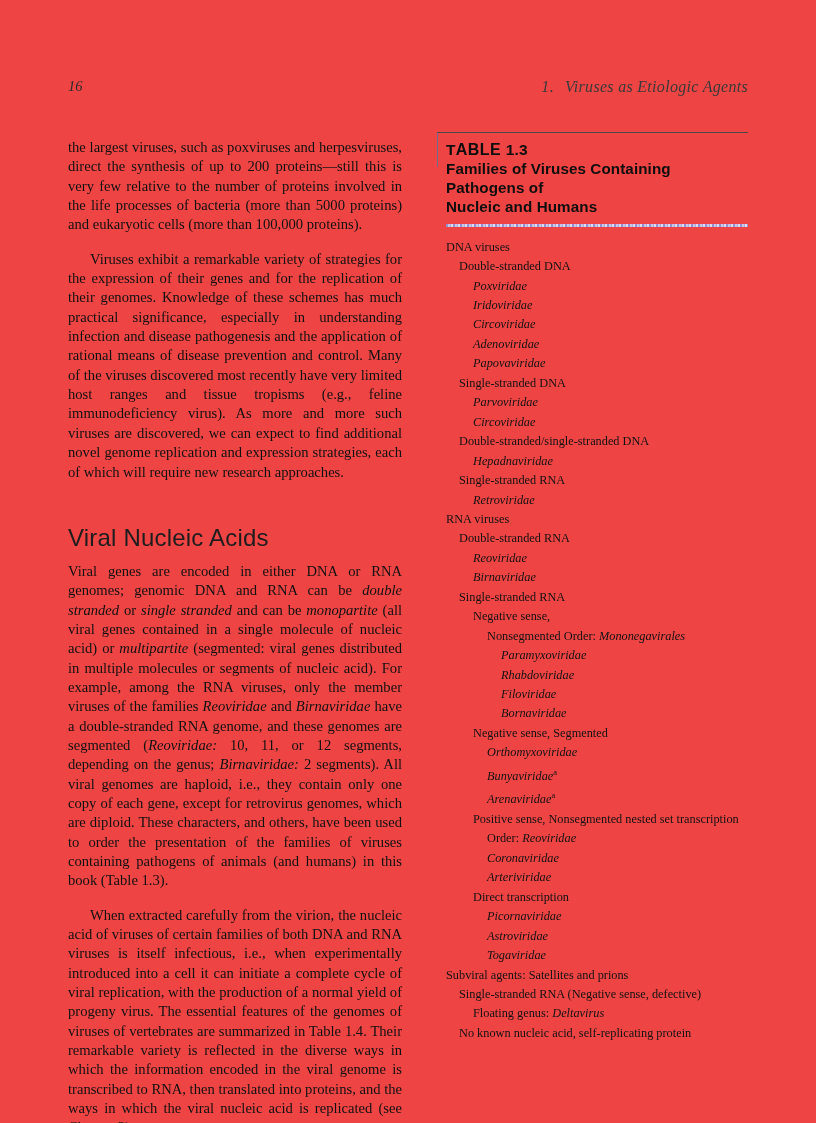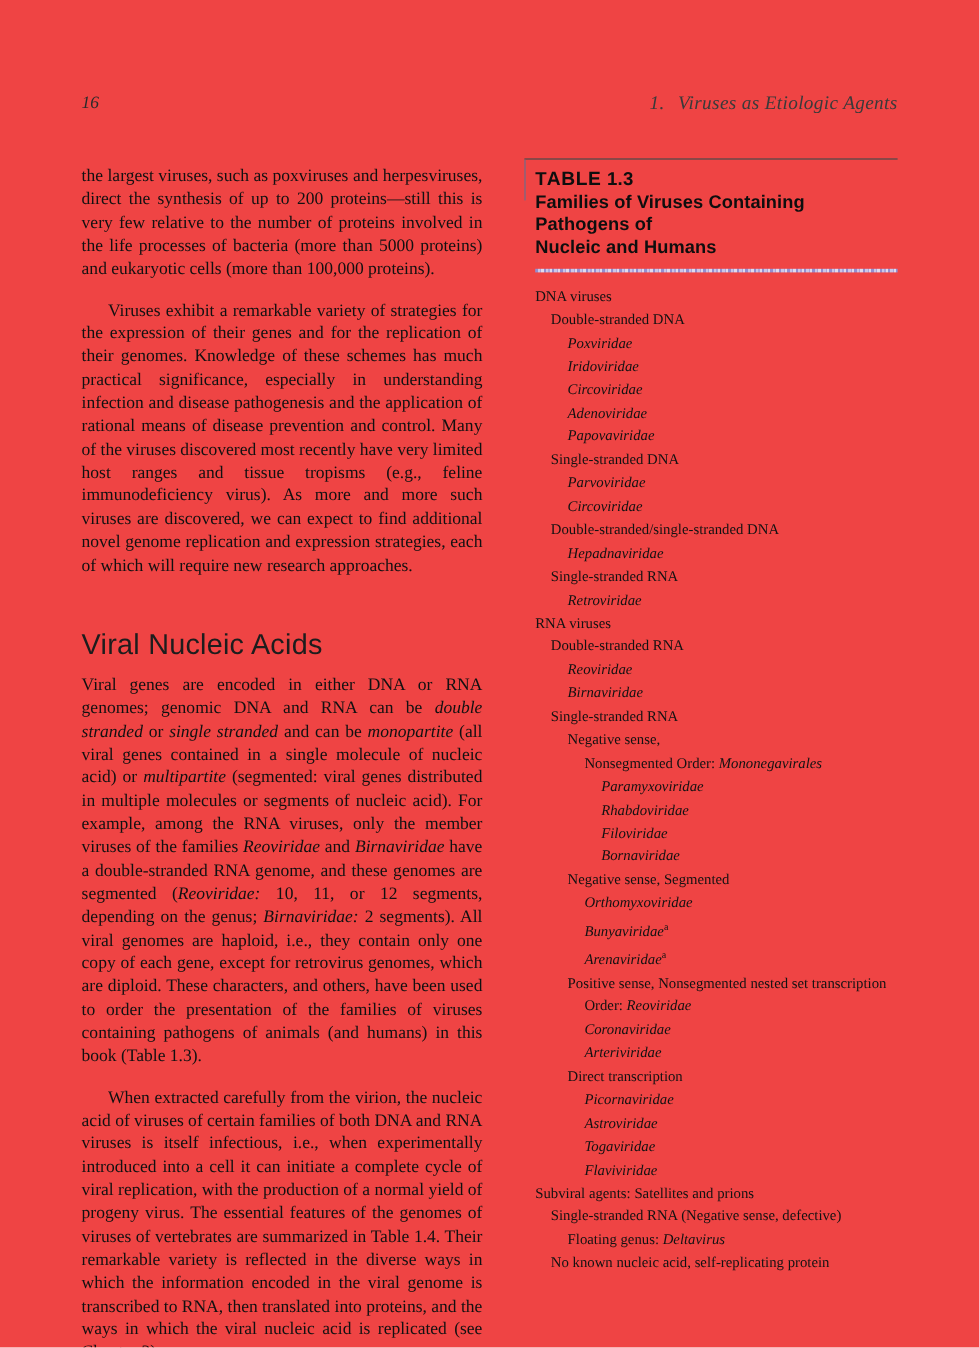--- a/index.html
+++ b/index.html
@@ -235,21 +235,20 @@
         <div class="trow lvl3 it">Bunyaviridae<sup class="fn">a</sup></div>
         <div class="trow lvl3 it">Arenaviridae<sup class="fn">a</sup></div>
         <div class="trow lvl2">Positive sense, Nonsegmented nested set transcription</div>
         <div class="trow lvl3">Order: <span class="it">Reoviridae</span></div>
         <div class="trow lvl3 it">Coronaviridae</div>
         <div class="trow lvl3 it">Arteriviridae</div>
         <div class="trow lvl2">Direct transcription</div>
         <div class="trow lvl3 it">Picornaviridae</div>
         <div class="trow lvl3 it">Astroviridae</div>
         <div class="trow lvl3 it">Togaviridae</div>
-        <div class="trow lvl3 it">Flaviviridae</div>
         <div class="trow lvl0">Subviral agents: Satellites and prions</div>
         <div class="trow lvl1">Single-stranded RNA (Negative sense, defective)</div>
         <div class="trow lvl2">Floating genus: <span class="it">Deltavirus</span></div>
         <div class="trow lvl1">No known nucleic acid, self-replicating protein</div>
       </div>
 
   </div>
 
 </div>
 

